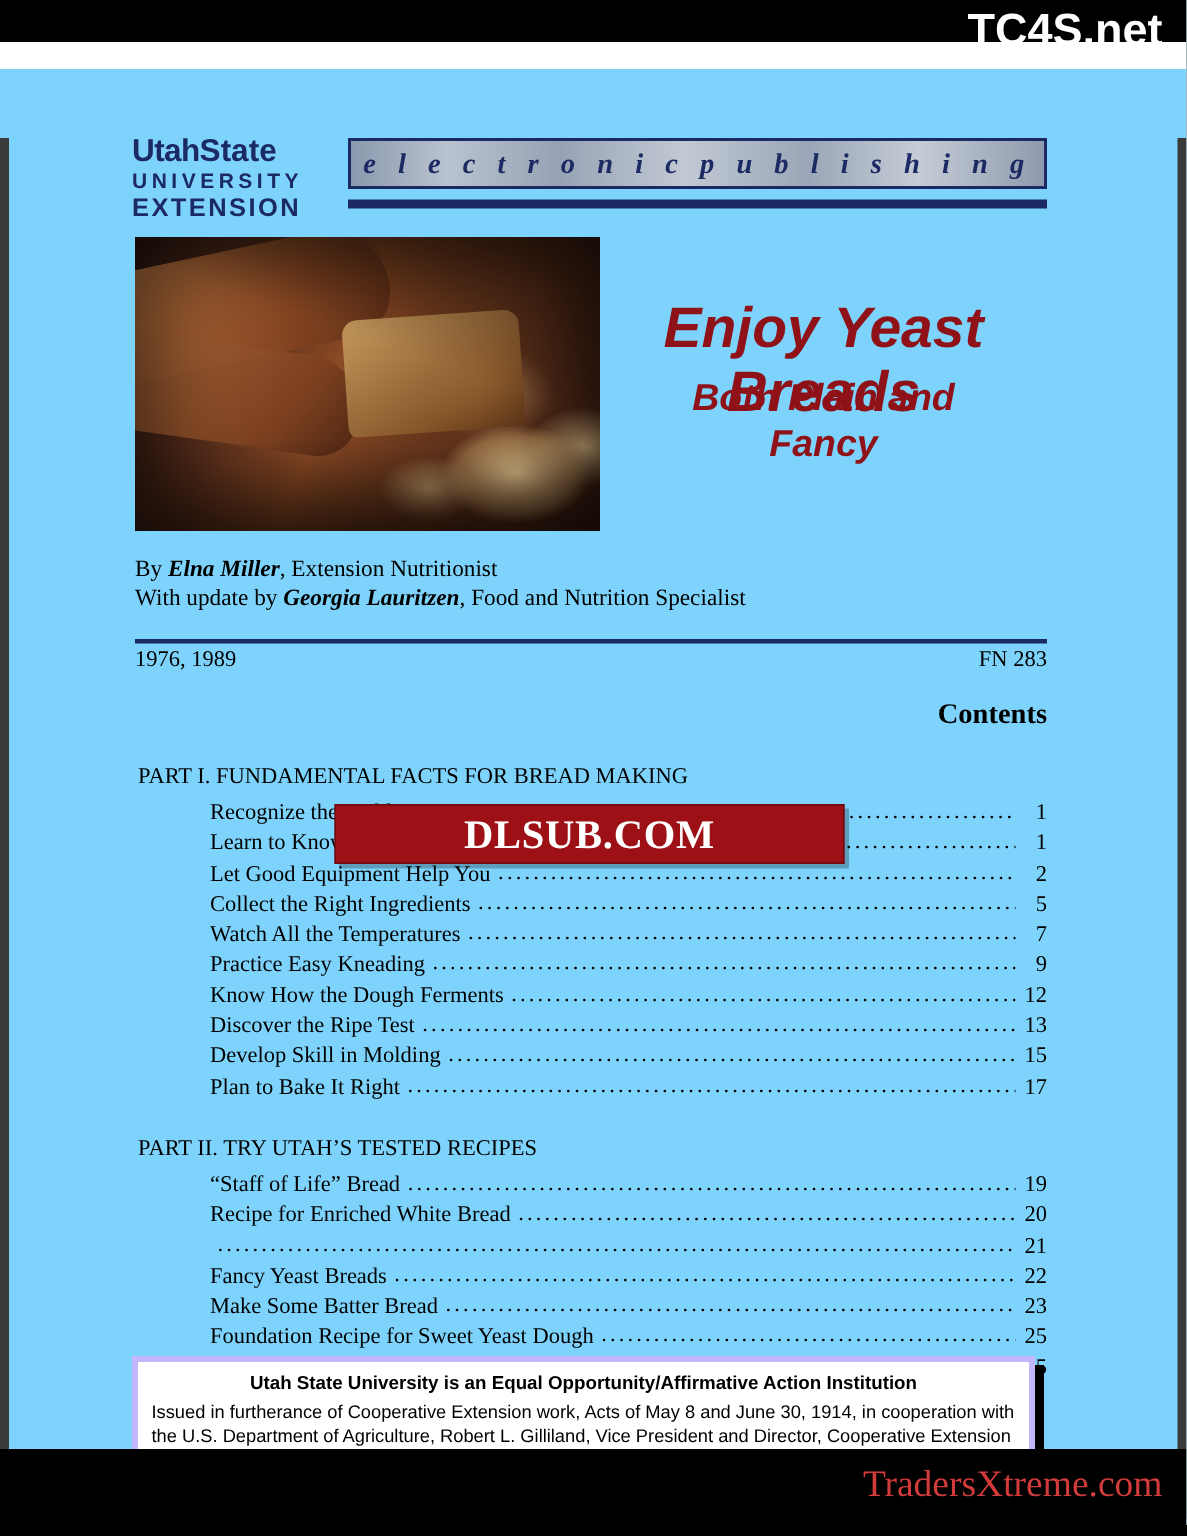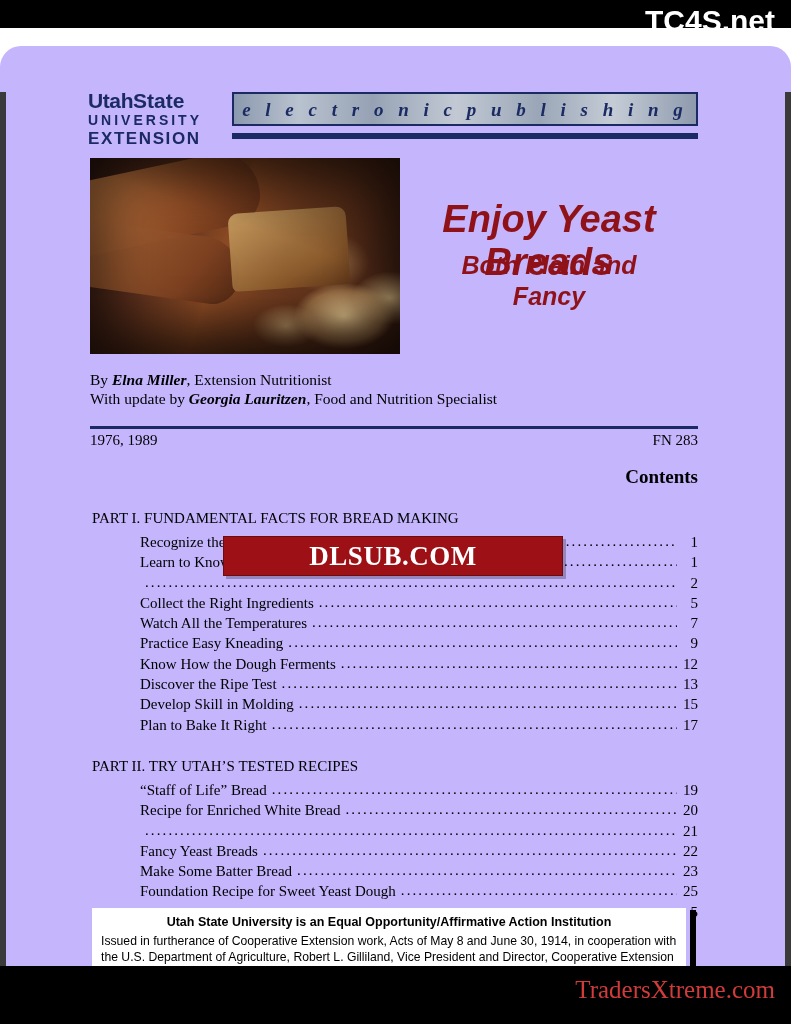--- a/index.html
+++ b/index.html
@@ -32,22 +32,21 @@
     font-weight: bold;
     font-size: 30px;
     color: #ffffff;
     letter-spacing: 0px;
   }
   .sheet {
     position: absolute;
     top: 46px; left: 0;
     width: 791px;
     height: 978px;
-    background: #c4b5fd;
-    border-radius: 21px;
+    background: #7dd3fc;
   }
   
   .logo {
     position: absolute;
     left: 88px;
     top: 44px;
     width: 150px;
     text-align: left;
     color: #1b2a63;
   }
@@ -404,20 +403,21 @@
         <span class="lbl">Recognize the Problem</span>
         <span class="dots">............................................................................................</span>
         <span class="pg">1</span>
       </div>
       <div class="entry">
         <span class="lbl">Learn to Know Good Bread</span>
         <span class="dots">............................................................................................</span>
         <span class="pg">1</span>
       </div>
       <div class="entry">
+        <span class="lbl">Let Good Equipment Help You</span>
         <span class="dots">............................................................................................</span>
         <span class="pg">2</span>
       </div>
       <div class="entry">
         <span class="lbl">Collect the Right Ingredients</span>
         <span class="dots">............................................................................................</span>
         <span class="pg">5</span>
       </div>
       <div class="entry">
         <span class="lbl">Watch All the Temperatures</span>

